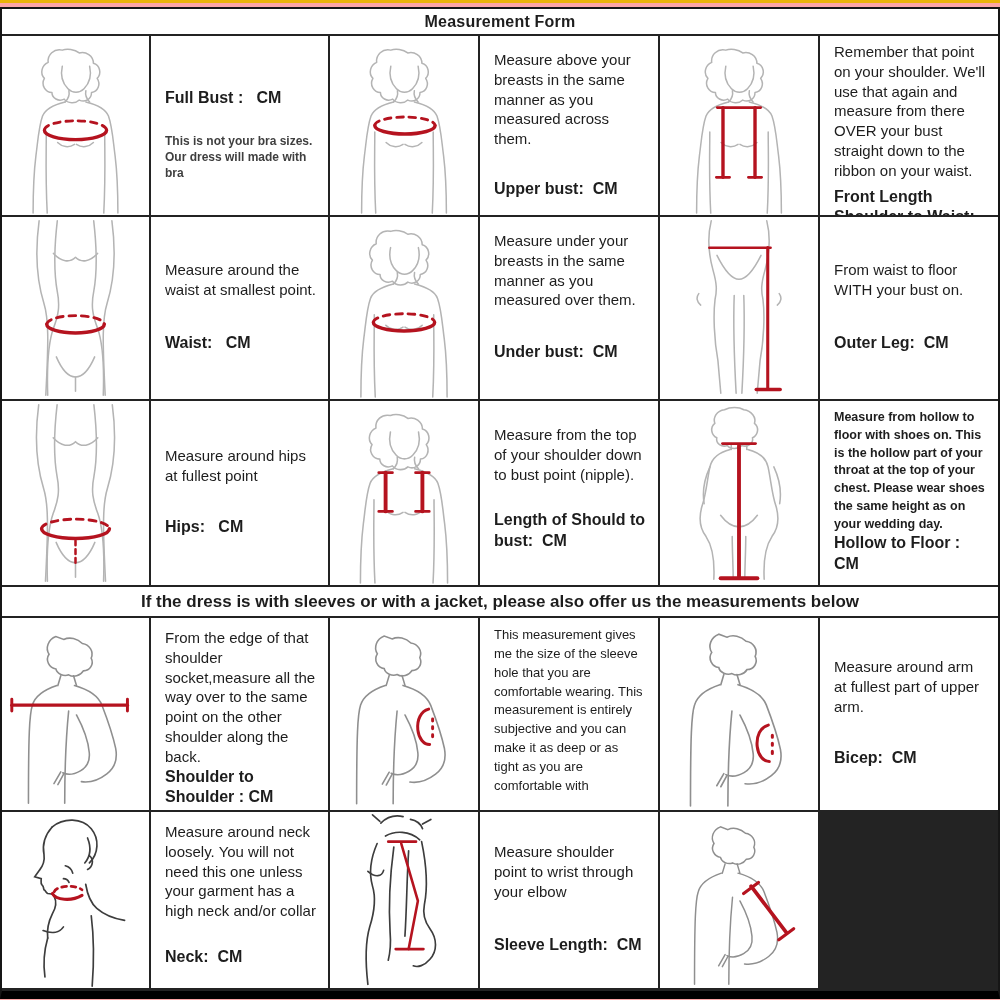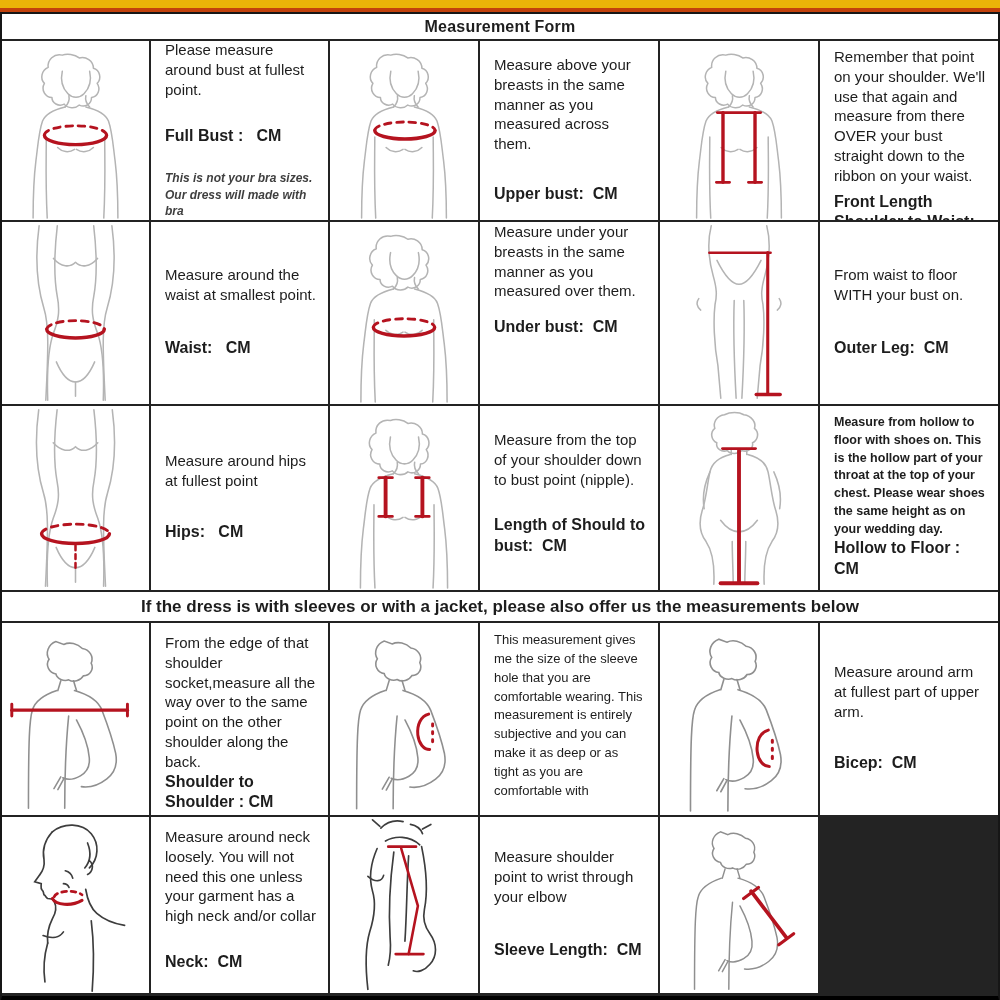--- a/index.html
+++ b/index.html
@@ -1,39 +1,39 @@
 <!DOCTYPE html>
 <html><head>
 <meta charset="utf-8">
 <style>
   html,body{margin:0;padding:0;background:#ffffff;}
   body{font-family:"Liberation Sans","DejaVu Sans",sans-serif;color:#1d1d1d;}
-  .frame{width:1000px;height:1000px;box-sizing:border-box;border-top:8px solid #eab308;
-         padding-top:4px;background:#c2410c;overflow:hidden;}
+  .frame{width:1000px;height:1000px;box-sizing:border-box;border-top:3px solid #eab308;
+         padding-top:4px;background:#fca5a5;overflow:hidden;}
   .form{width:1000px;height:992px;box-sizing:border-box;display:grid;
         grid-template-columns:147px 177px 148px 178px 158px 178px;
         grid-template-rows:25px 179px 182px 184px 29px 192px 176px;
         gap:2px;background:#232323;border:2px solid #161616;border-bottom:8px solid #000;}
   .cell{background:#ffffff;overflow:hidden;}
   .title{grid-column:1/-1;display:flex;align-items:center;justify-content:center;
          font-weight:bold;font-size:16px;letter-spacing:.2px;}
   .banner{grid-column:1/-1;display:flex;align-items:center;justify-content:center;
           font-weight:bold;font-size:17px;}
   .fig{display:flex;align-items:center;justify-content:center;}
   .fig svg{width:100%;height:100%;}
   .txt{display:flex;flex-direction:column;justify-content:center;
        padding:10px 12px 12px 14px;box-sizing:border-box;}
   .txt.start{justify-content:flex-start;}
   .txt.tight{gap:6px;}
   .instruction{font-size:15px;line-height:1.32;white-space:pre-wrap;}
   .instruction.small{font-size:12.5px;font-weight:bold;line-height:1.42;}
   .instruction.smallreg{font-size:13px;line-height:1.45;}
   .label{font-weight:bold;font-size:16px;line-height:1.3;white-space:pre-wrap;}
   .label.push{margin-top:auto;}
-  .note{font-weight:bold;font-size:12px;line-height:1.35;color:#3f3f3f;white-space:pre-wrap;font-style:italic;}
+  .note{font-weight:bold;font-size:12px;line-height:1.35;color:#3f3f3f;white-space:pre-wrap;}
   .lite{color:#b4b4b4;}  
   .med{color:#8f8f8f;}   
   .dark{color:#3d3d3d;}  
   .red{stroke:#b5131f;fill:none;stroke-linecap:round;}
 </style>
 </head>
 <body>
 
 <svg width="0" height="0" style="position:absolute">
   <defs>
@@ -123,21 +123,20 @@
   <div class="cell title">Measurement Form</div>
 
   <div class="cell fig">
     <svg viewBox="0 0 150 190" class="lite">
           <use href="#sym-torso"></use>
       <path class="red" stroke-width="3" stroke-dasharray="7 6" d="M42 100a33 10 0 0 1 66 0"></path>
       <path class="red" stroke-width="3.6" d="M42 100a33 10 0 0 0 66 0"></path>
     </svg>
   </div>
   <div class="cell txt tight start" style="justify-content:center">
-    <div class="instruction">Please measure around bust at fullest point.</div>
     <div class="label" style="margin-top:20px">Full Bust :   CM</div>
     <div class="note" style="margin-top:18px">This is not your bra sizes.
 Our dress will made with bra</div>
   </div>
 
   <div class="cell fig">
     <svg viewBox="0 0 150 190" class="lite">
           <use href="#sym-torso"></use>
       <path class="red" stroke-width="3" stroke-dasharray="7 6" d="M44 95a32 9 0 0 1 64 0"></path>
       <path class="red" stroke-width="3.6" d="M44 95a32 9 0 0 0 64 0"></path>
@@ -173,21 +172,21 @@
     <div class="label">Waist:   CM</div>
   </div>
 
   <div class="cell fig">
     <svg viewBox="0 0 150 190" class="lite">
           <use href="#sym-torso"></use>
       <path class="red" stroke-width="3" stroke-dasharray="7 6" d="M43 110a32 9 0 0 1 64 0"></path>
       <path class="red" stroke-width="3.6" d="M43 110a32 9 0 0 0 64 0"></path>
     </svg>
   </div>
-  <div class="cell txt start" style="padding-top:0;gap:16px">
+  <div class="cell txt start" style="padding-top:14px;gap:32px">
     <div class="instruction">Measure under your breasts in the same manner as you measured over them.</div>
     <div class="label">Under bust:  CM</div>
   </div>
 
   <div class="cell fig">
     <svg viewBox="0 0 150 190" class="lite">
           <use href="#sym-legs"></use>
       <path class="red" stroke-width="2.6" d="M44 32h64"></path>
       <path class="red" stroke-width="3.2" d="M105 32v148"></path>
       <path class="red" stroke-width="3.6" d="M93 180h25"></path>

